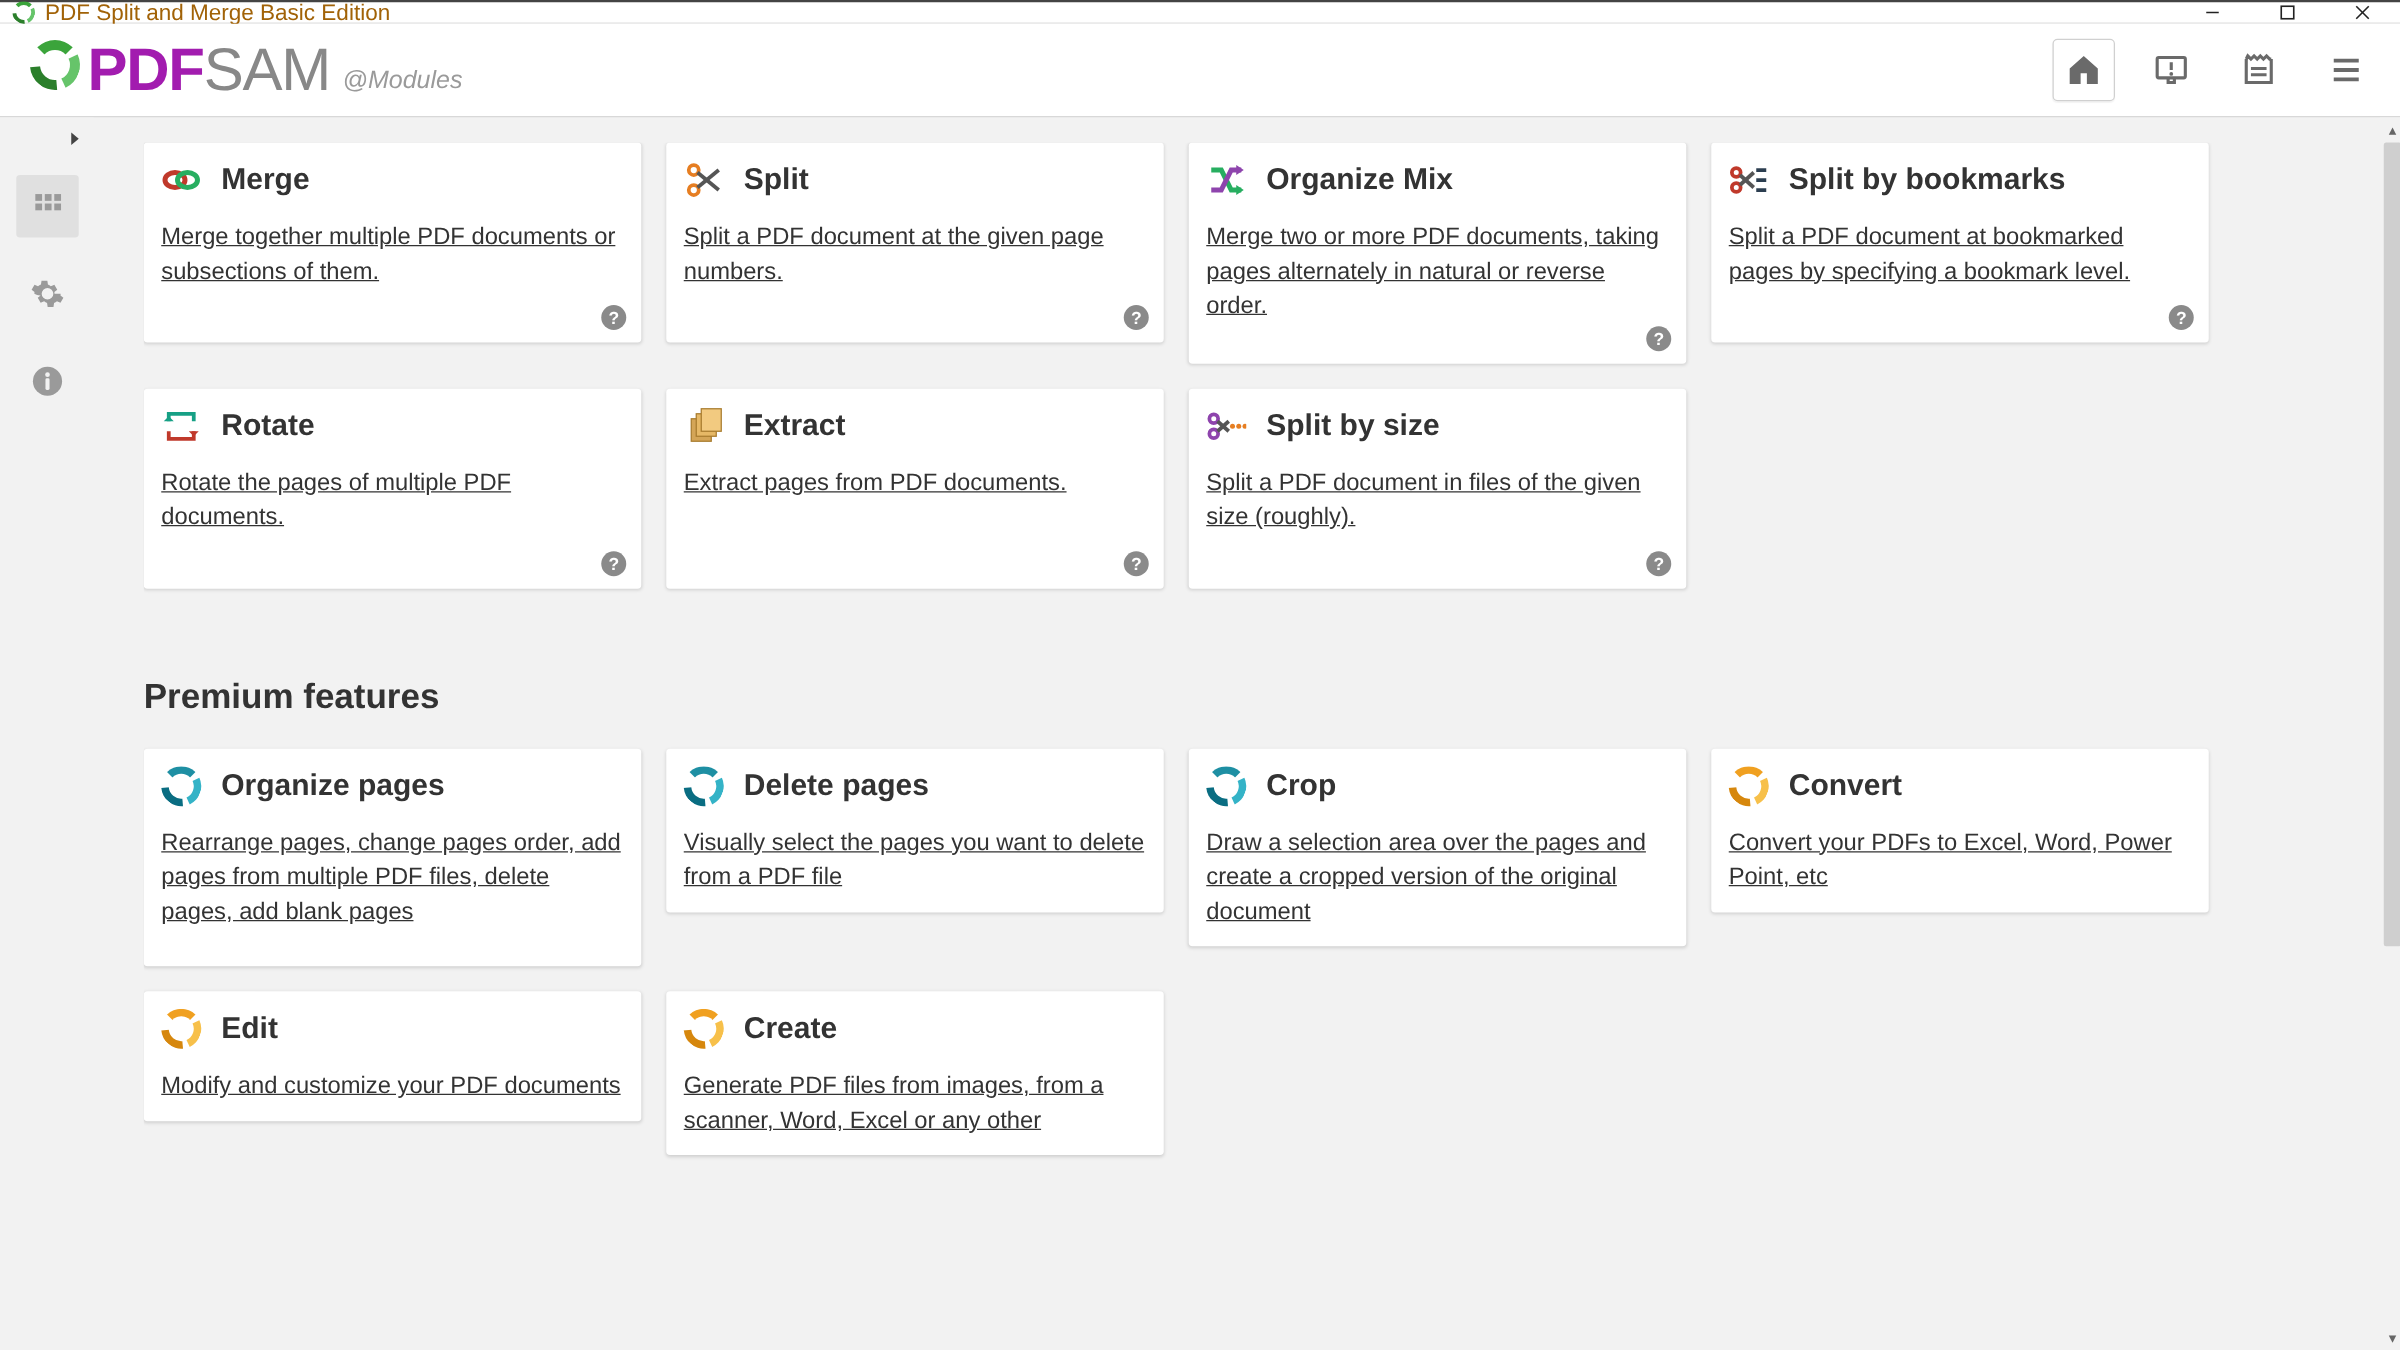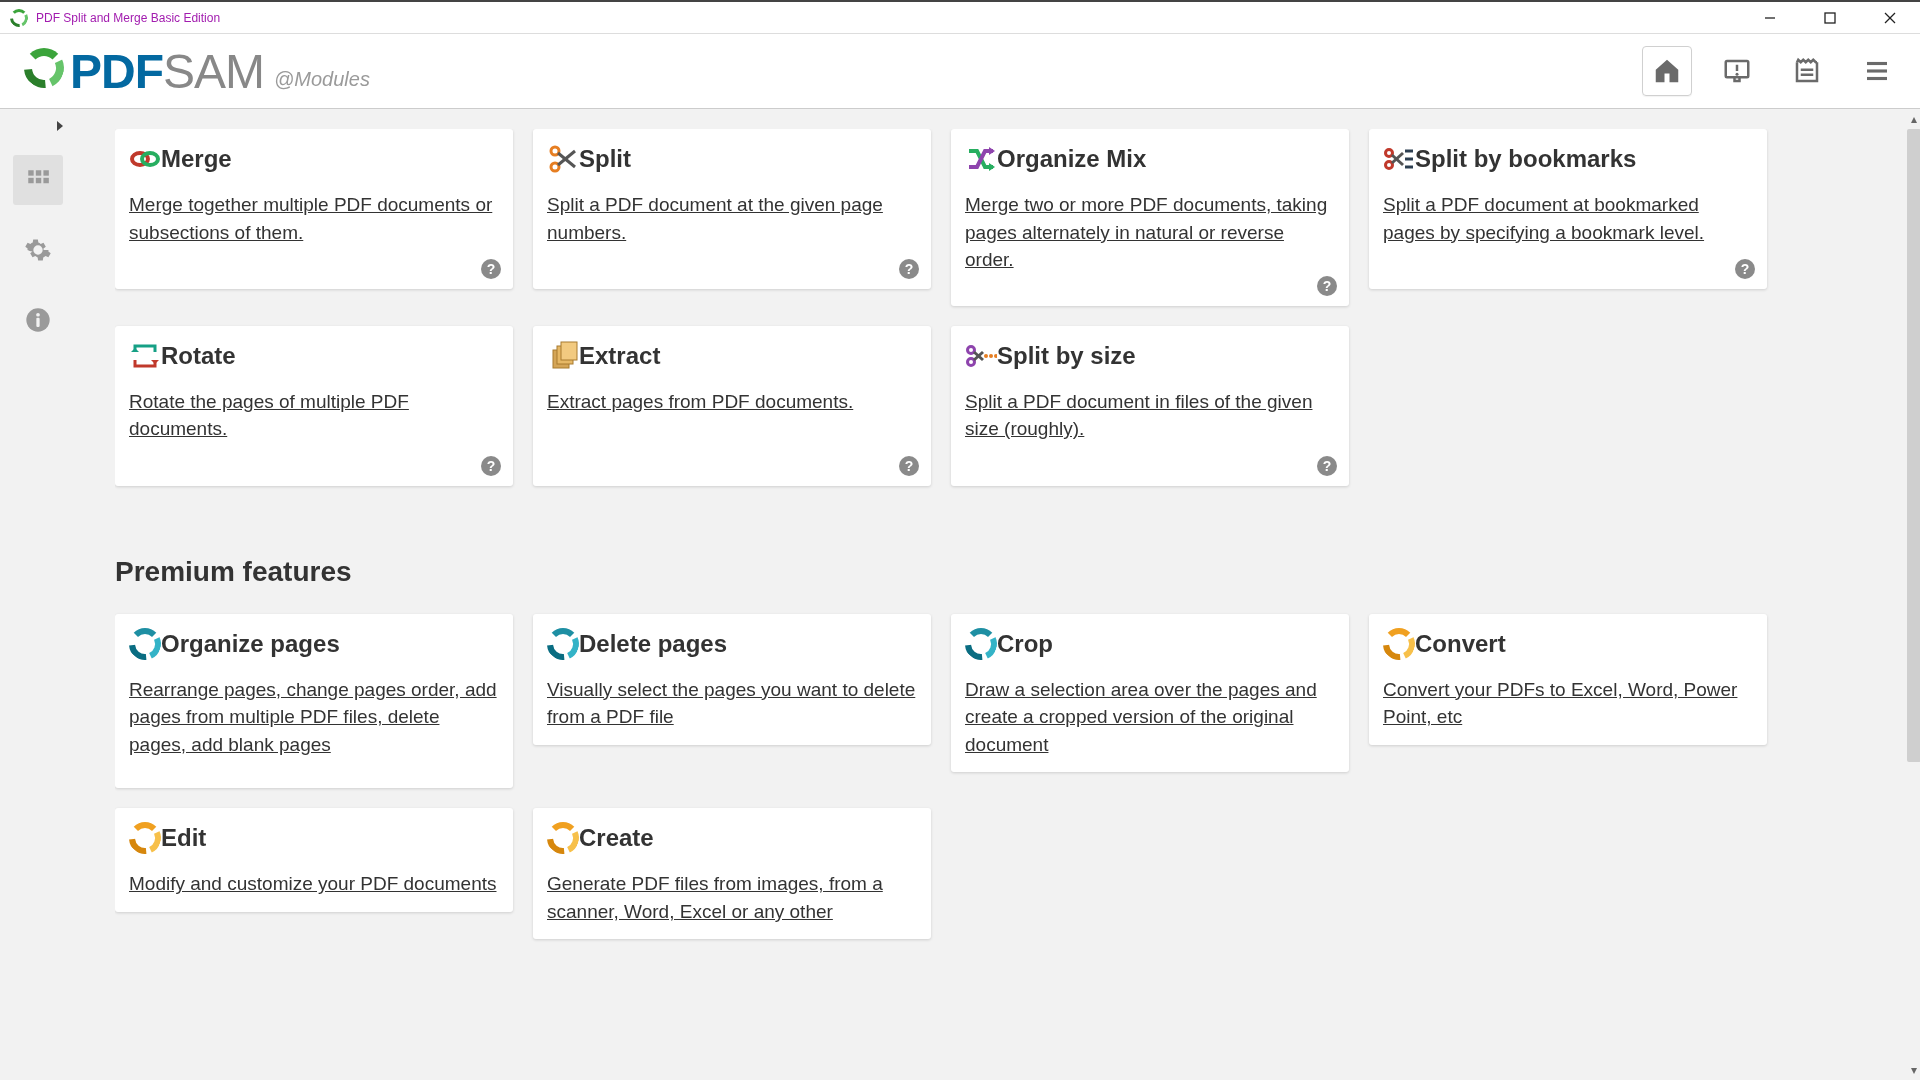--- a/index.html
+++ b/index.html
@@ -12,28 +12,28 @@
   transform-origin: top left;
 }
 .window {
   width: 1920px;
   height: 1080px;
   display: flex;
   flex-direction: column;
   border-top: 2px solid #444;
 }
 .titlebar {
-  height: 32px;
+  height: 17px;
   background: #fff;
   border-bottom: 1px solid #ddd;
   display: flex;
   align-items: center;
   padding-left: 10px;
-  font-size: 12px;
-  color: #a21caf;
+  font-size: 18px;
+  color: #a16207;
 }
 .titlebar .app-icon {
   width: 18px; height: 18px; margin-right: 8px;
 }
 .titlebar .spacer { flex: 1; }
 .titlebar .win-btn {
   width: 60px; height: 33px;
   display: flex; align-items: center; justify-content: center;
   font-size: 14px; color: #222;
 }
@@ -44,21 +44,21 @@
   display: flex;
   align-items: center;
   padding: 0 18px 0 24px;
 }
 .logo-wrap { display: flex; align-items: baseline; gap: 6px; }
 .logo-icon { width: 40px; height: 40px; }
 .logo-text {
   font-size: 48px; font-weight: 400; letter-spacing: -1px;
   color: #222;
 }
-.logo-text .bold { font-weight: 800; color: #0369a1; }
+.logo-text .bold { font-weight: 800; color: #a21caf; }
 .logo-suffix {
   font-size: 20px; color: #9a9a9a; font-style: italic;
   margin-left: 4px; align-self: flex-end; padding-bottom: 8px;
 }
 .toolbar .spacer { flex: 1; }
 .tool-btn {
   width: 50px; height: 50px;
   display: flex; align-items: center; justify-content: center;
   margin-left: 20px;
 }
@@ -110,21 +110,21 @@
 }
 .card {
   background: #fff;
   border-radius: 3px;
   box-shadow: 0 1px 3px rgba(0,0,0,0.15);
   padding: 14px 14px 32px 14px;
   position: relative;
   min-height: 160px;
 }
 .card-head {
-  display: flex; align-items: center; gap: 0;
+  display: flex; align-items: center; gap: 16px;
   margin-bottom: 16px;
 }
 .card-icon { width: 32px; height: 32px; flex-shrink: 0; }
 .card-title {
   font-size: 24px; font-weight: 700; color: #333;
 }
 .card-desc {
   font-size: 19px; color: #333; line-height: 1.45; text-decoration: underline;
 }
 .card .help {

